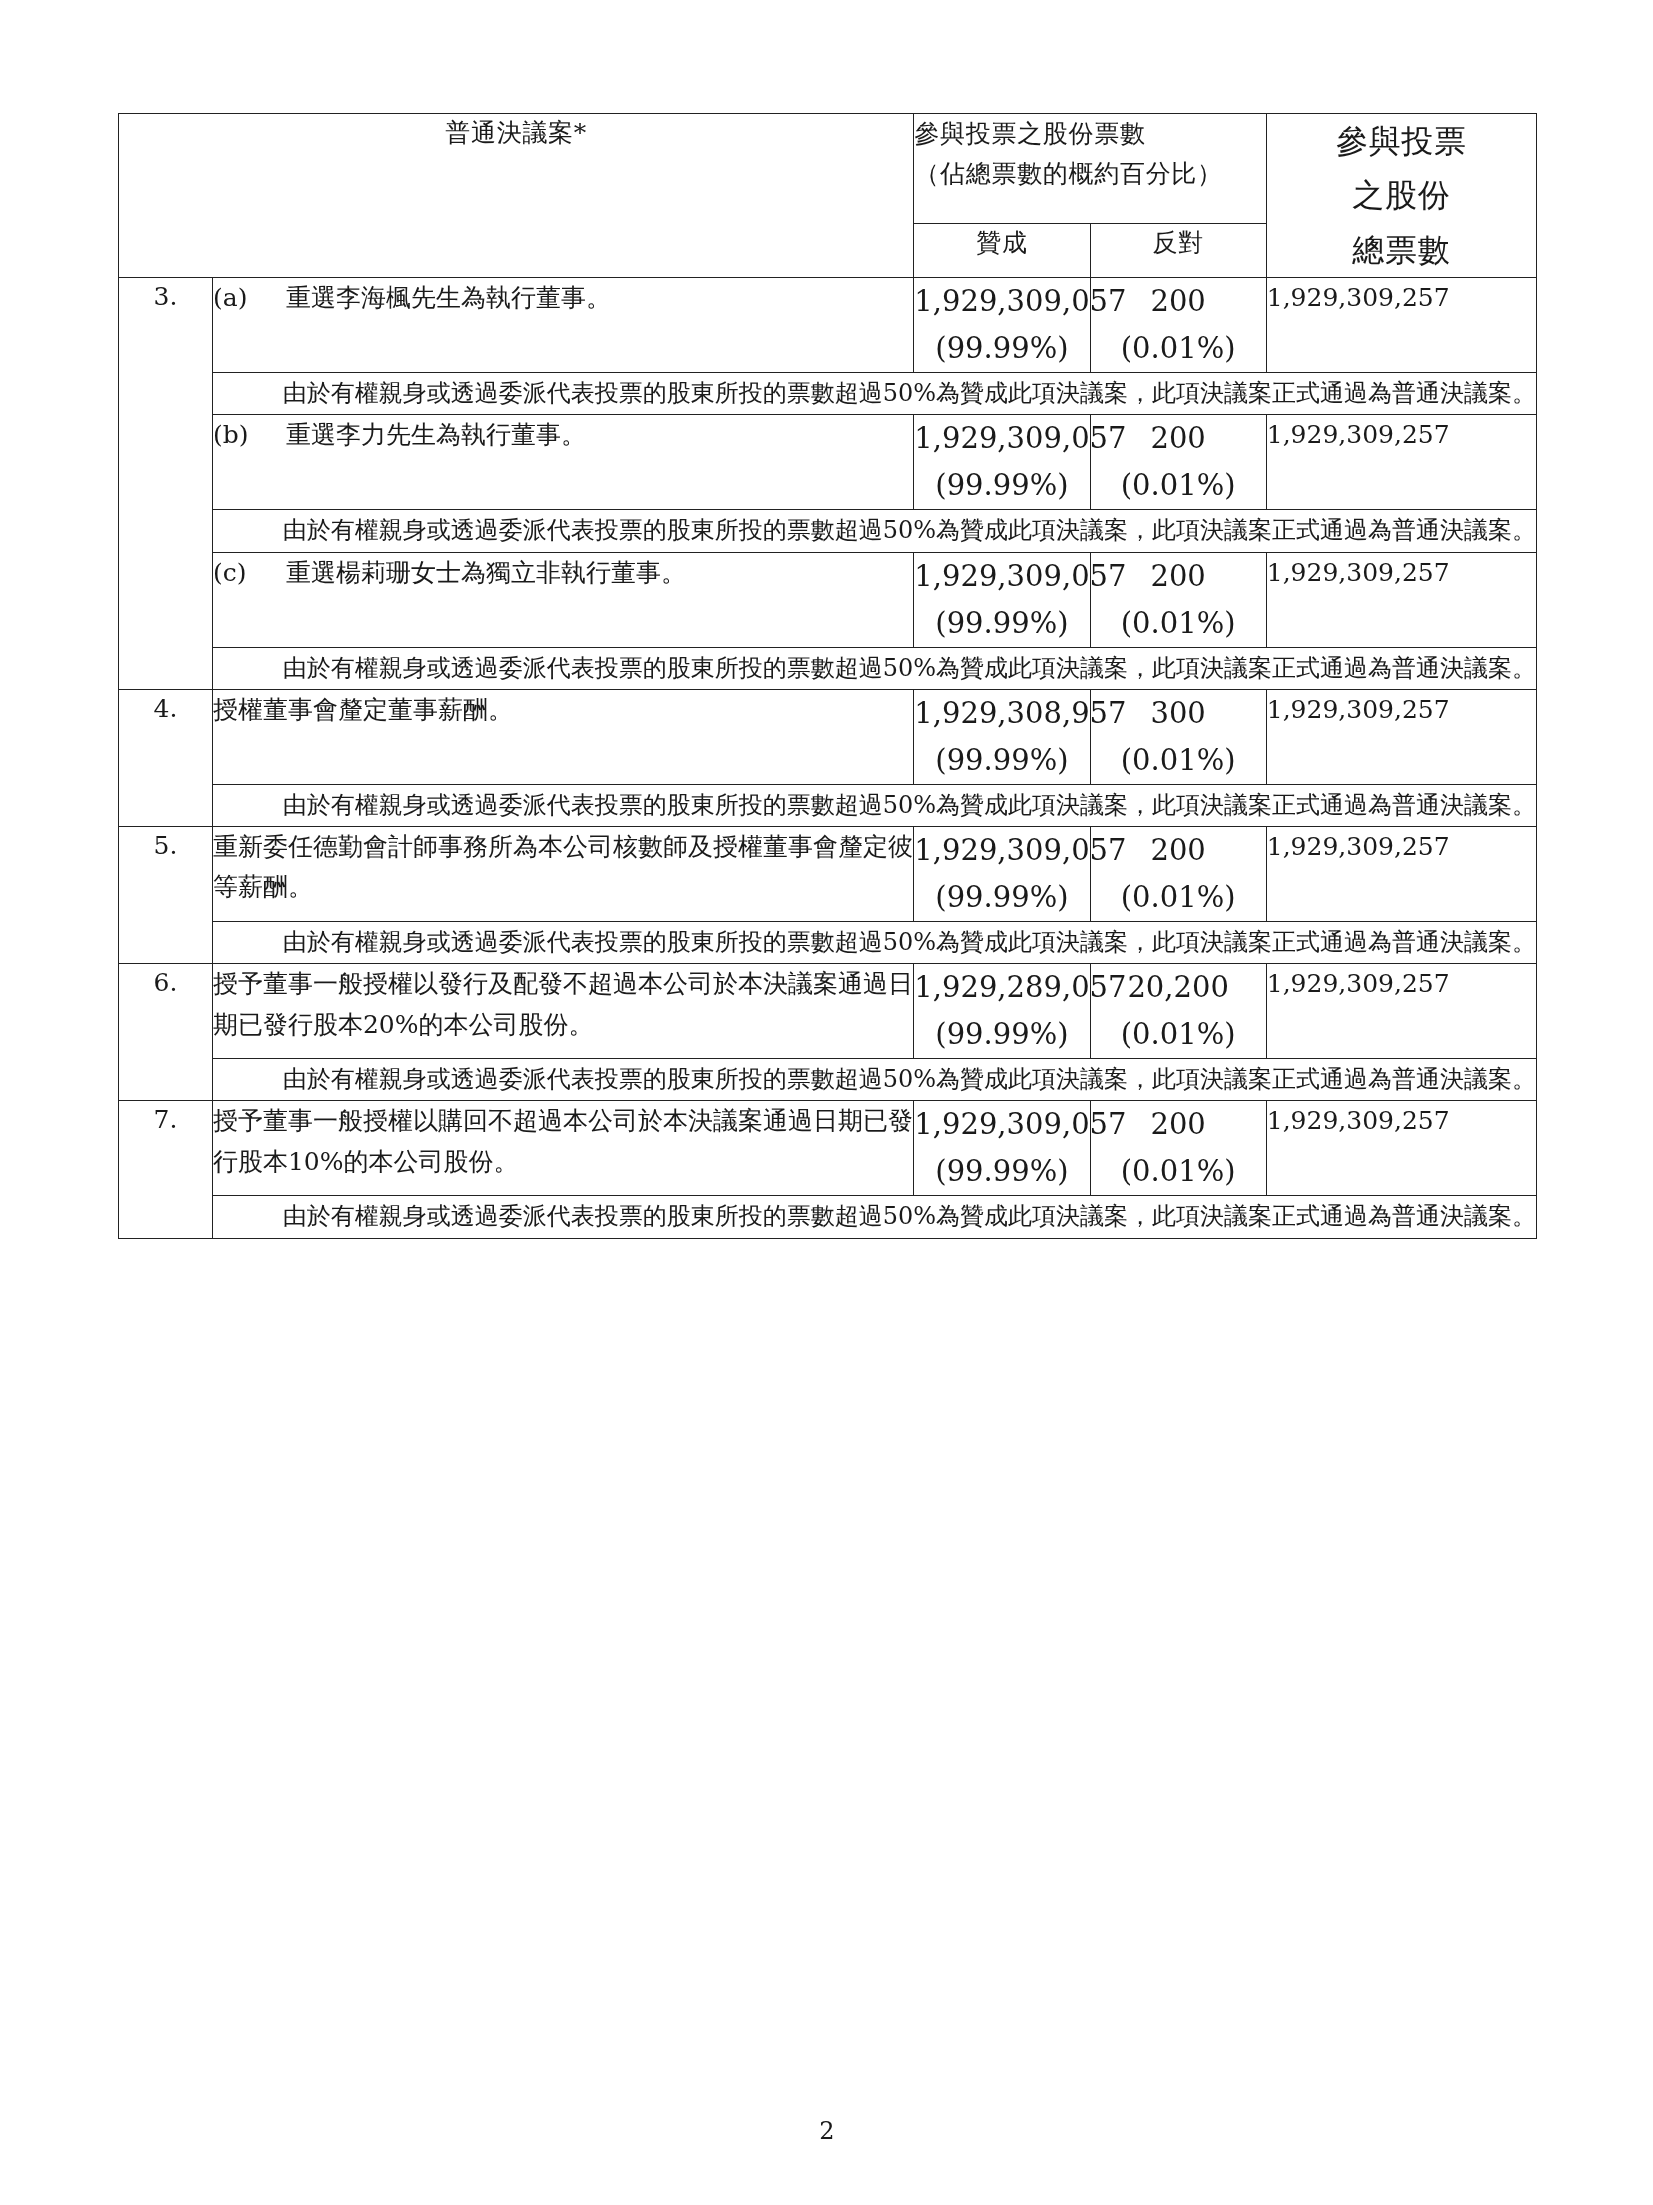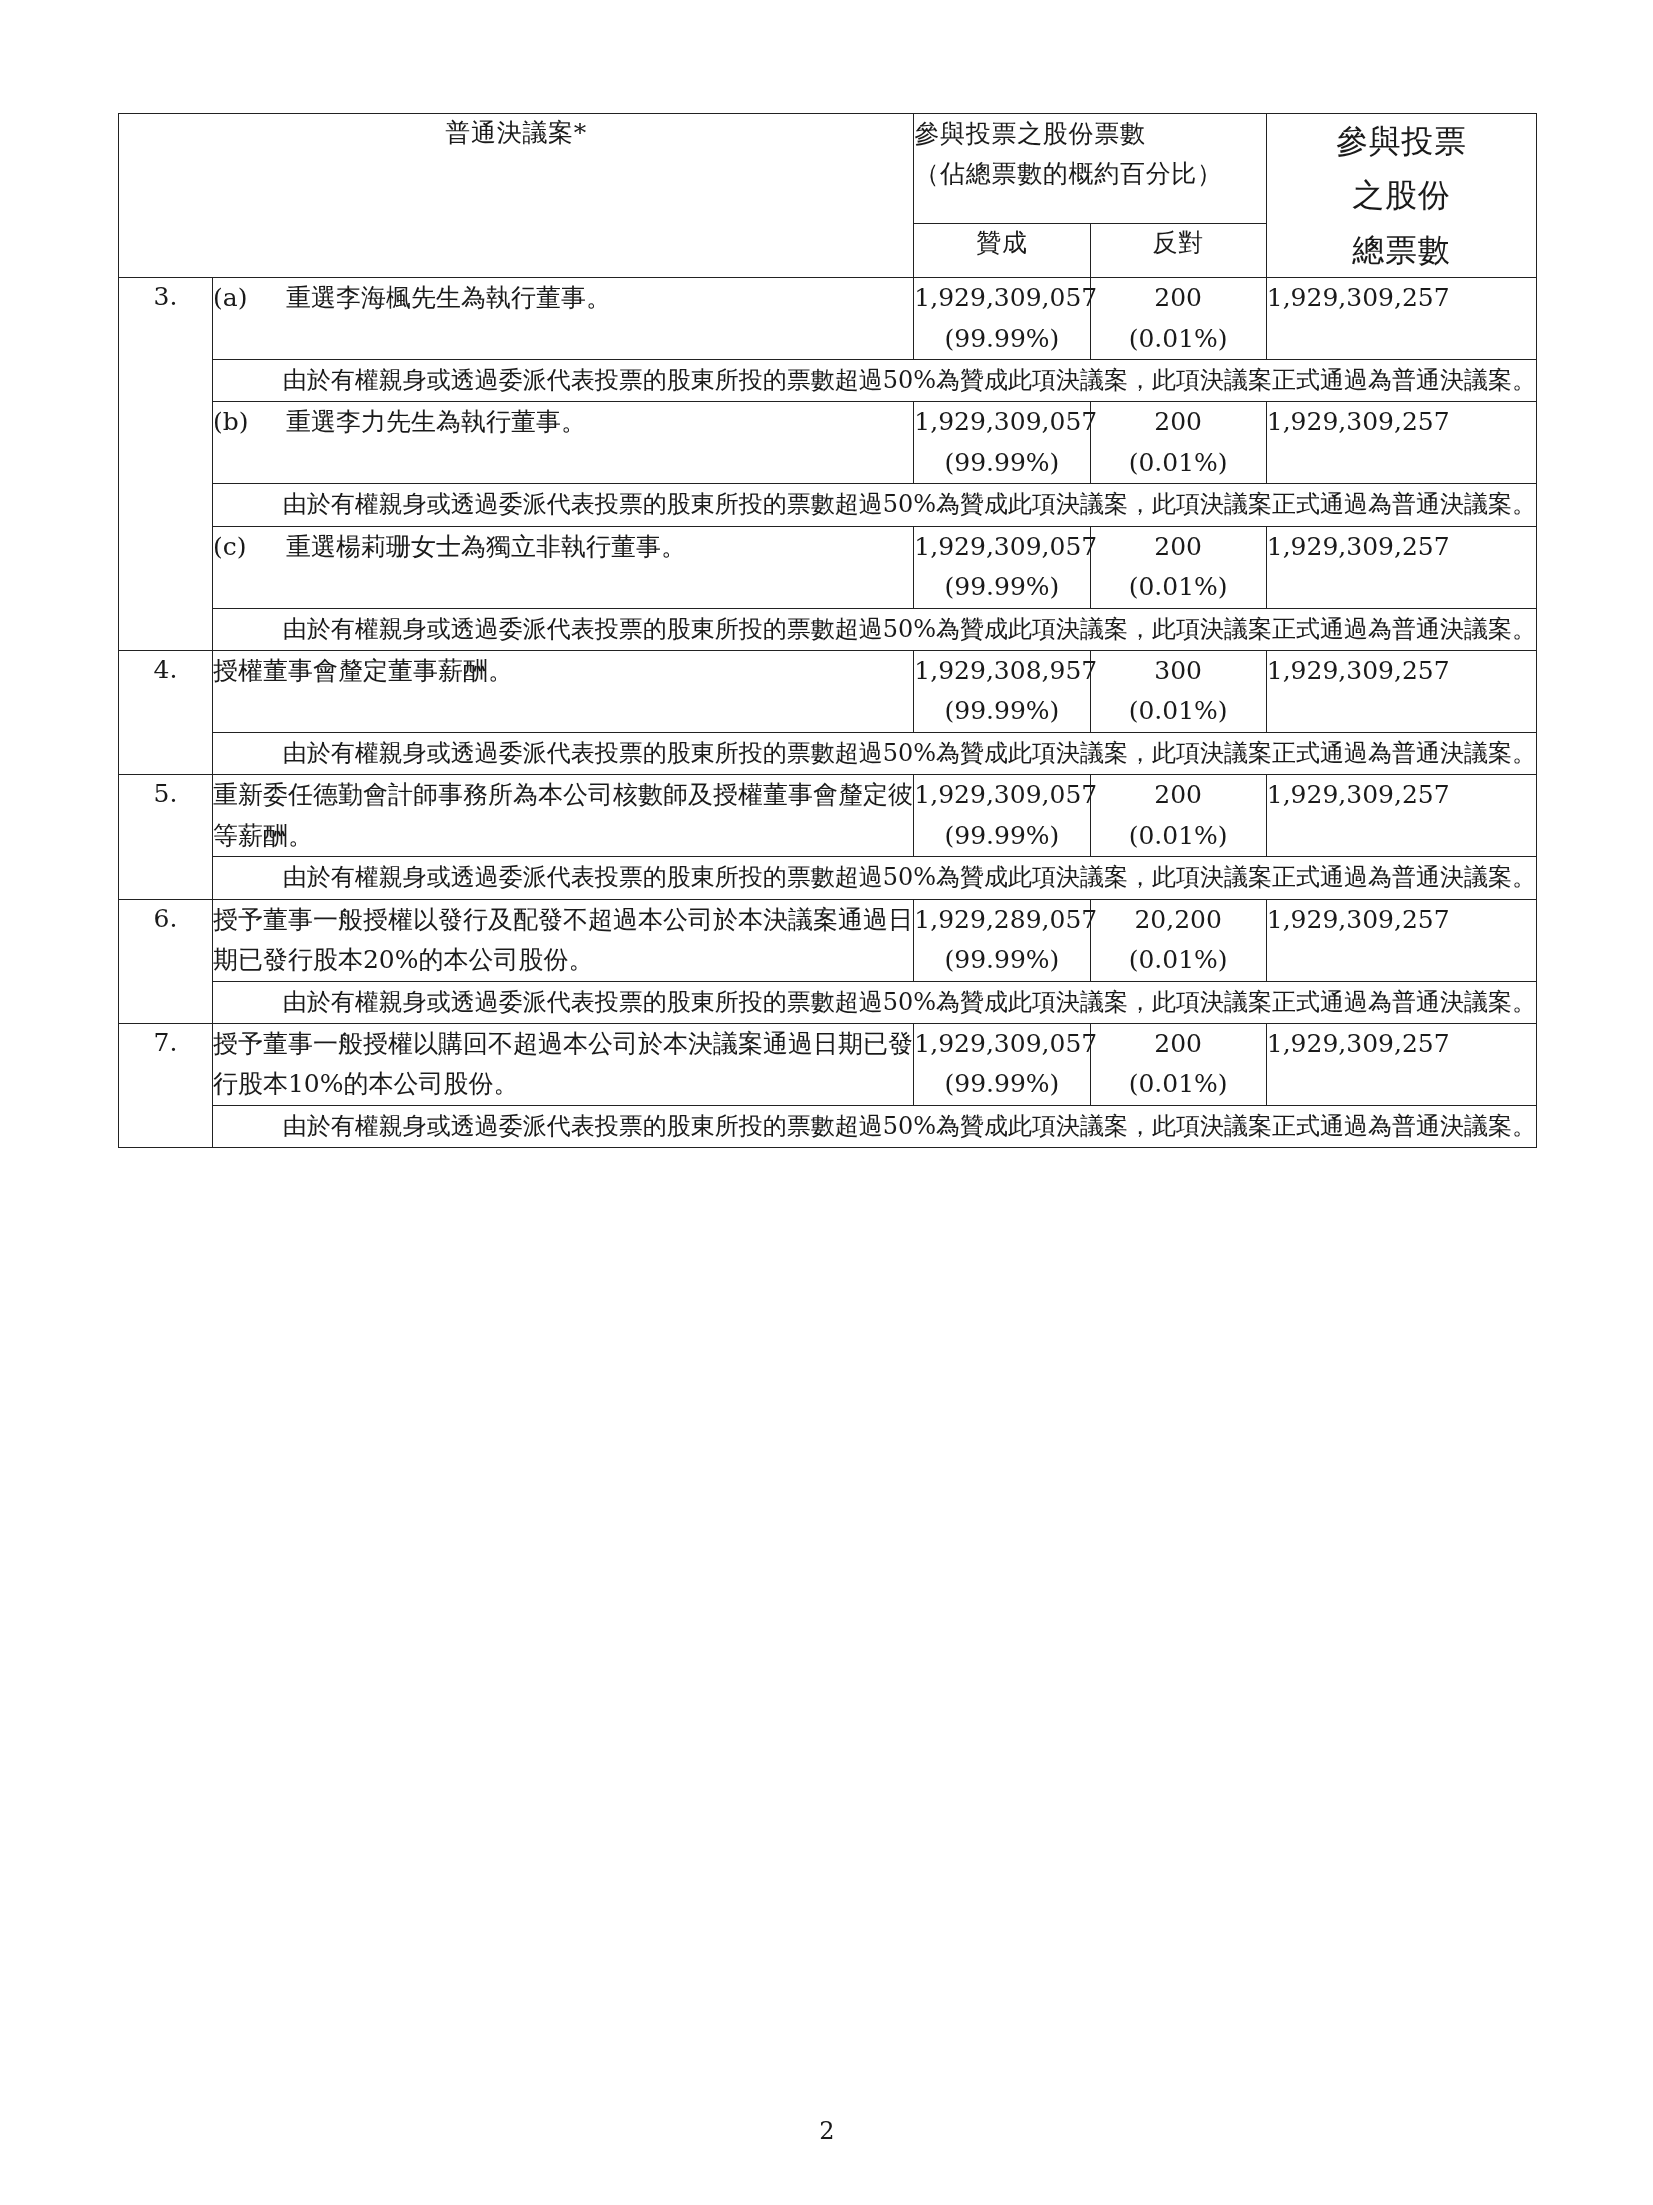--- a/index.html
+++ b/index.html
@@ -95,21 +95,21 @@
     padding: 17.3px 12px 23px 12px;
     text-align: left;
   }
   .body-cell .lbl {
     display: inline-block;
     width: 73px;
   }
   .vote-cell {
     text-align: center;
     vertical-align: top;
-    font-size: 25px;
+    font-size: 29px;
     line-height: 1.62;
     padding: 17.3px 4px 23px 4px;
     white-space: nowrap;
   }
   .total-cell {
     text-align: left;
     vertical-align: top;
     font-size: 25px;
     line-height: 1.62;
     padding: 17.3px 4px 23px 4px;

